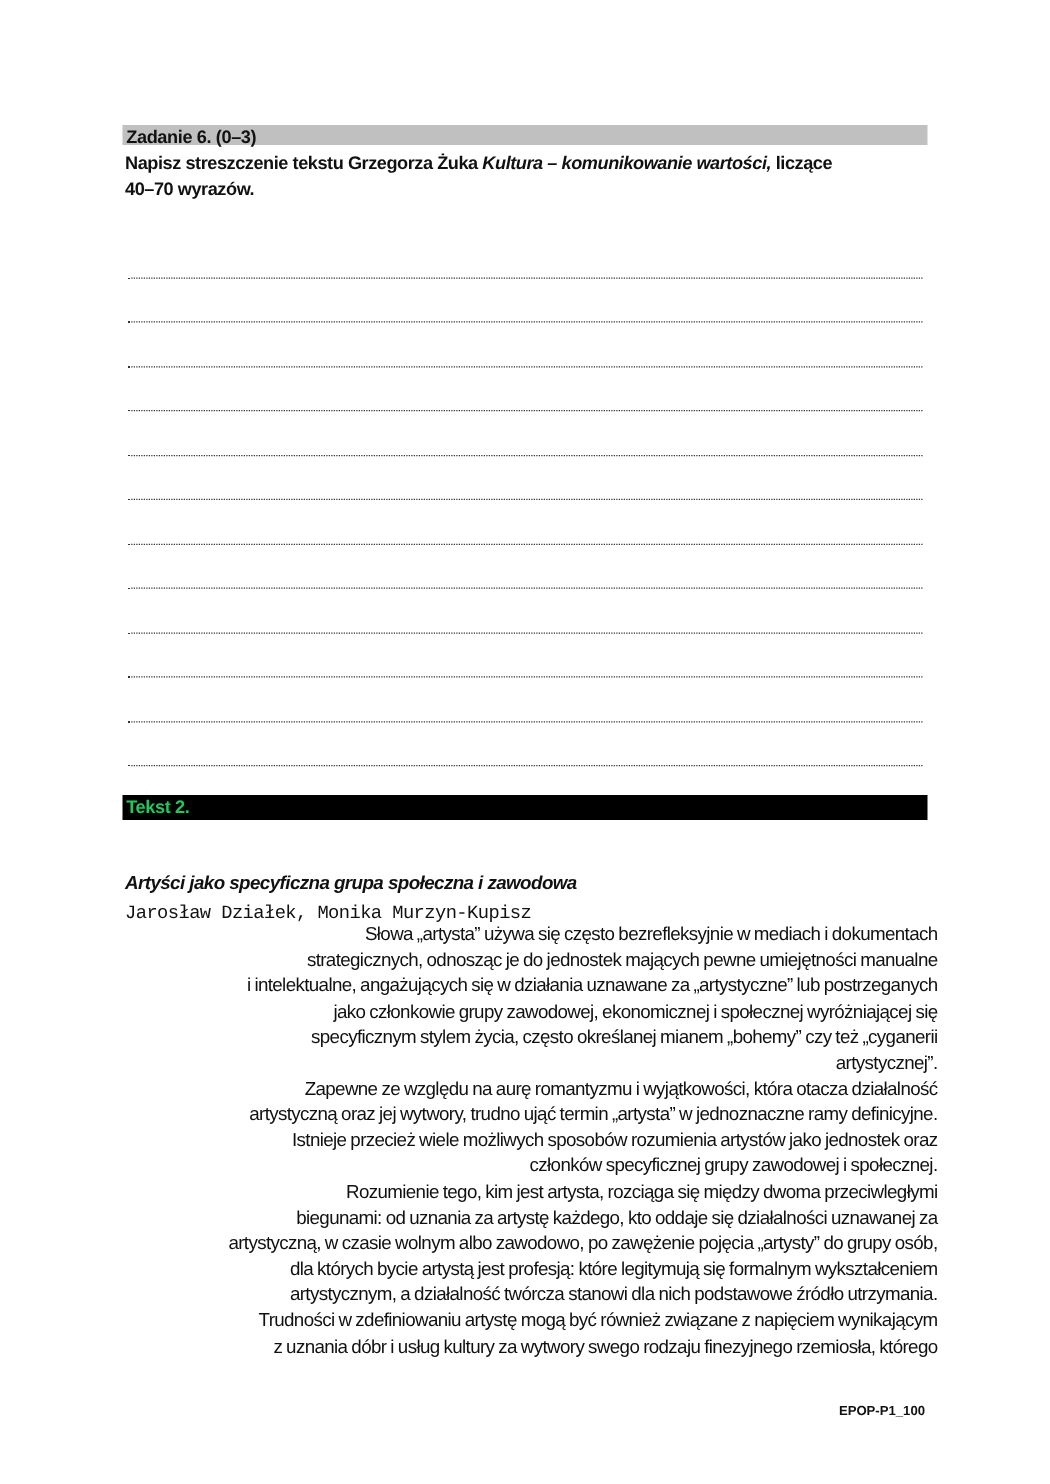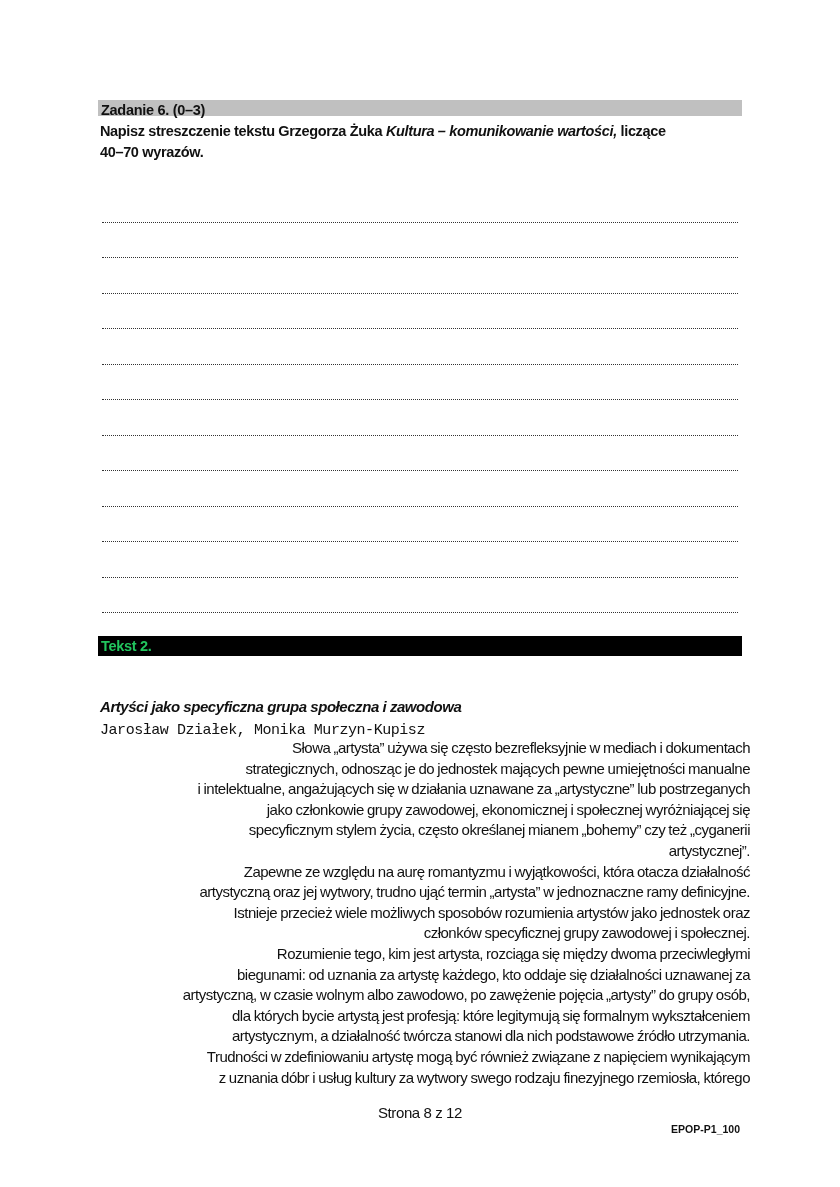--- a/index.html
+++ b/index.html
@@ -108,15 +108,14 @@
       <span class="line">członków specyficznej grupy zawodowej i społecznej.</span>
       <span class="line indent">Rozumienie tego, kim jest artysta, rozciąga się między dwoma przeciwległymi</span>
       <span class="line">biegunami: od uznania za artystę każdego, kto oddaje się działalności uznawanej za</span>
       <span class="line">artystyczną, w czasie wolnym albo zawodowo, po zawężenie pojęcia „artysty” do grupy osób,</span>
       <span class="line">dla których bycie artystą jest profesją: które legitymują się formalnym wykształceniem</span>
       <span class="line">artystycznym, a działalność twórcza stanowi dla nich podstawowe źródło utrzymania.</span>
       <span class="line">Trudności w zdefiniowaniu artystę mogą być również związane z napięciem wynikającym</span>
       <span class="line">z uznania dóbr i usług kultury za wytwory swego rodzaju finezyjnego rzemiosła, którego</span>
     </div>
 
-  <div class="page-number">Strona 8 z 12</div>
   <div class="exam-code">EPOP-P1_100</div>
 </div>
 
 </body></html>

